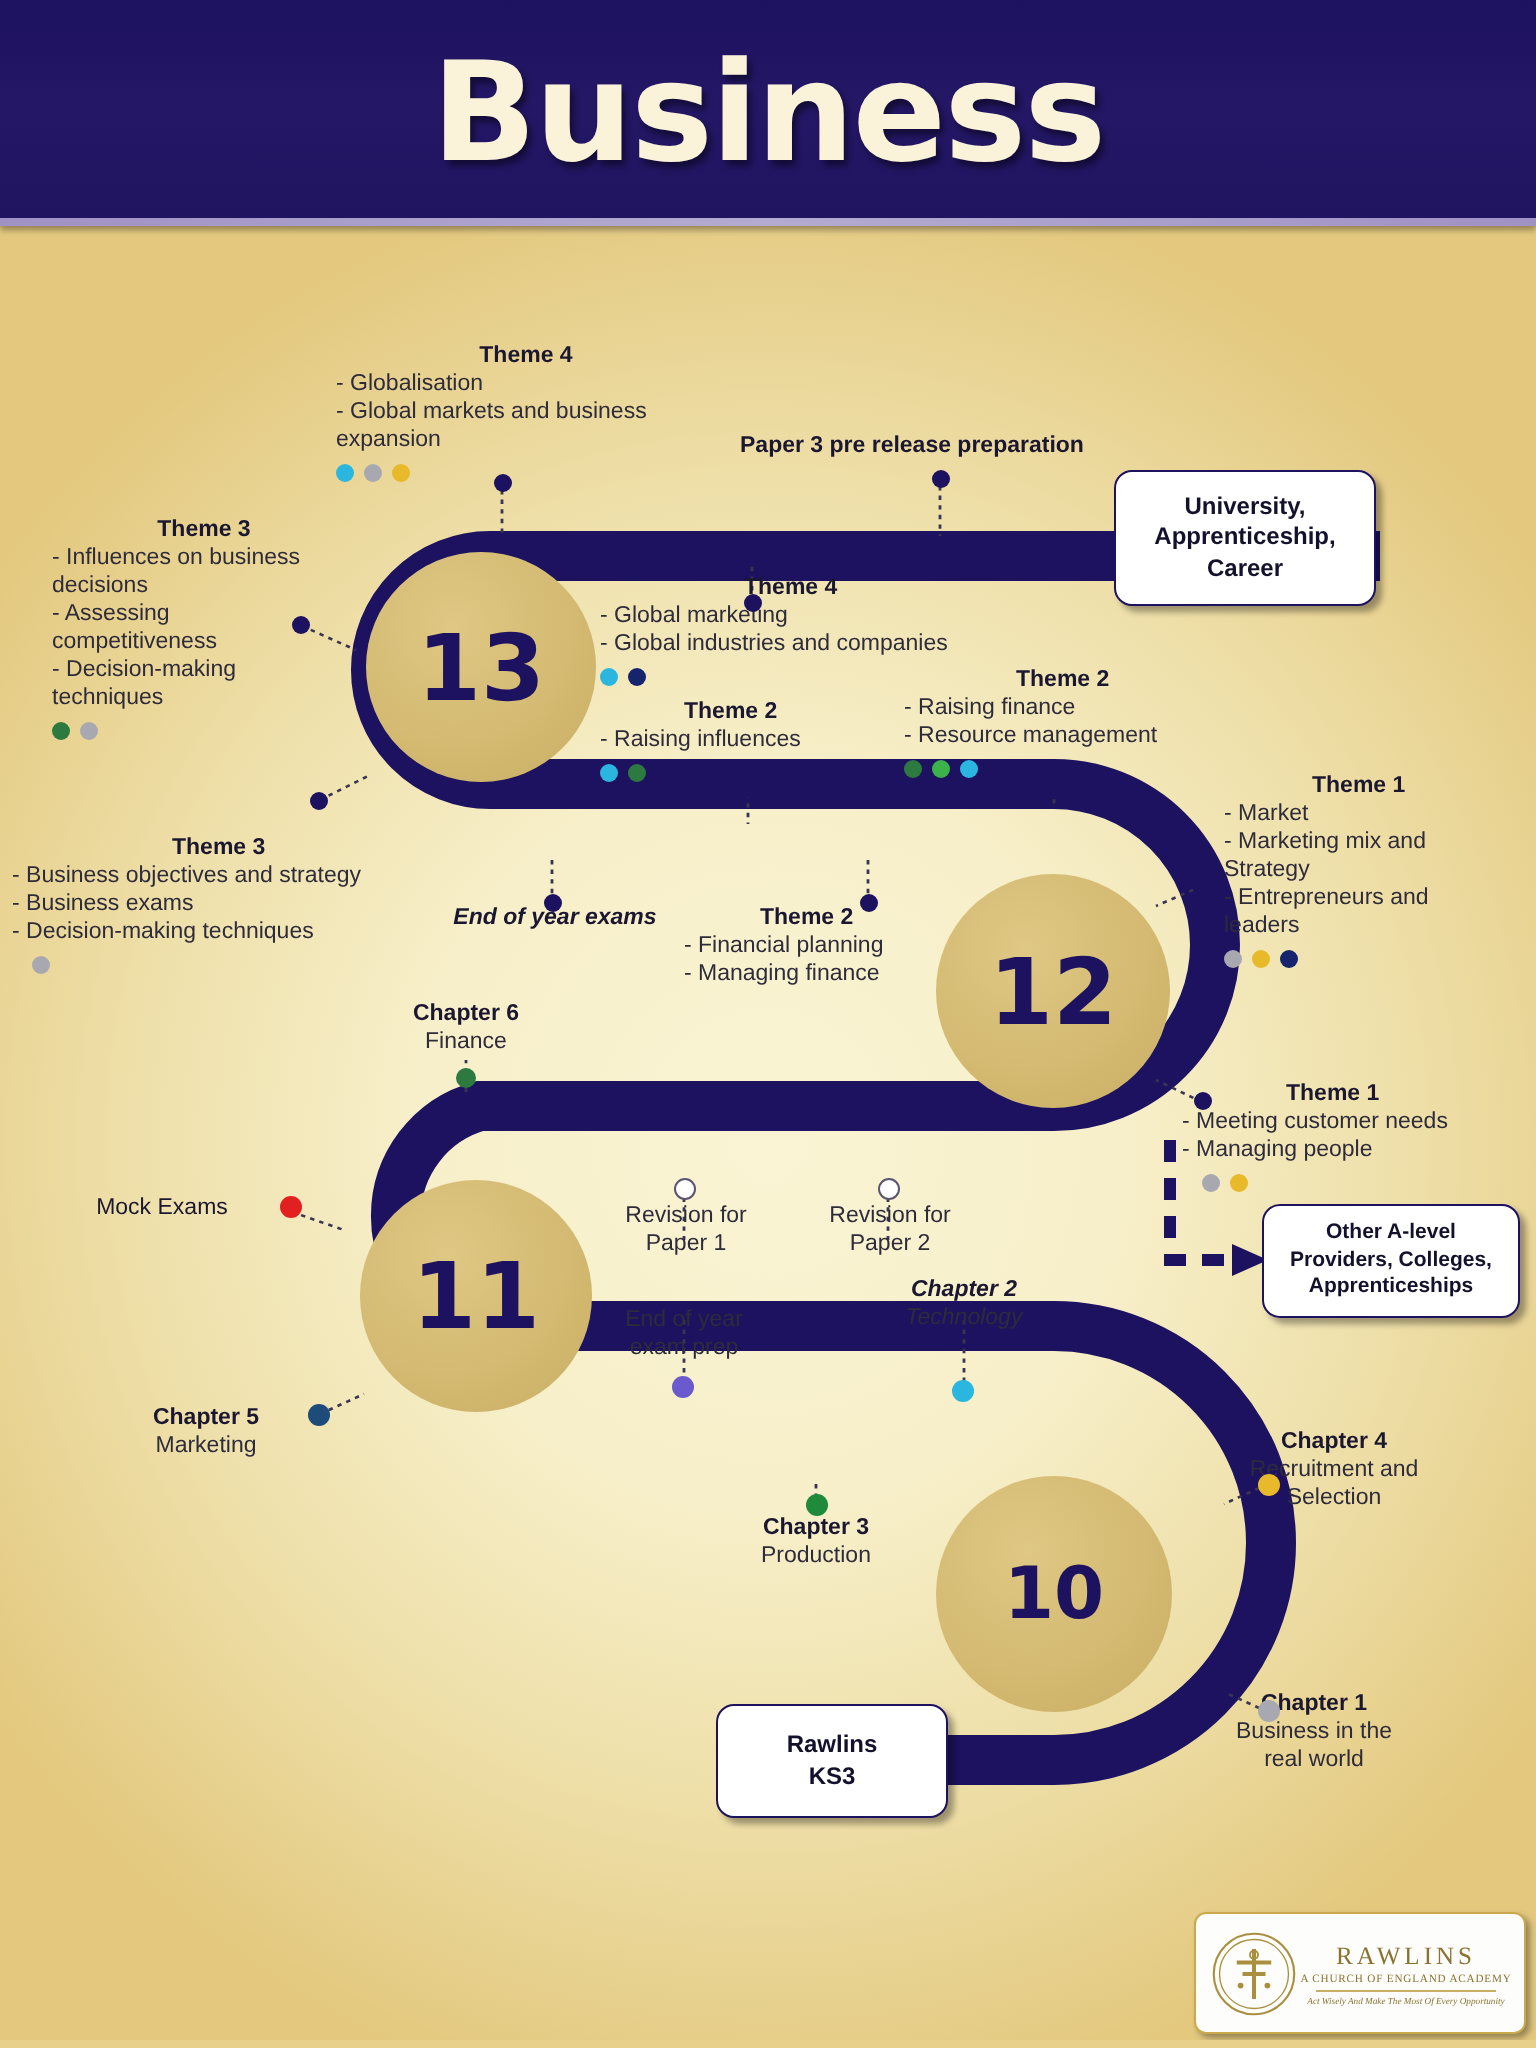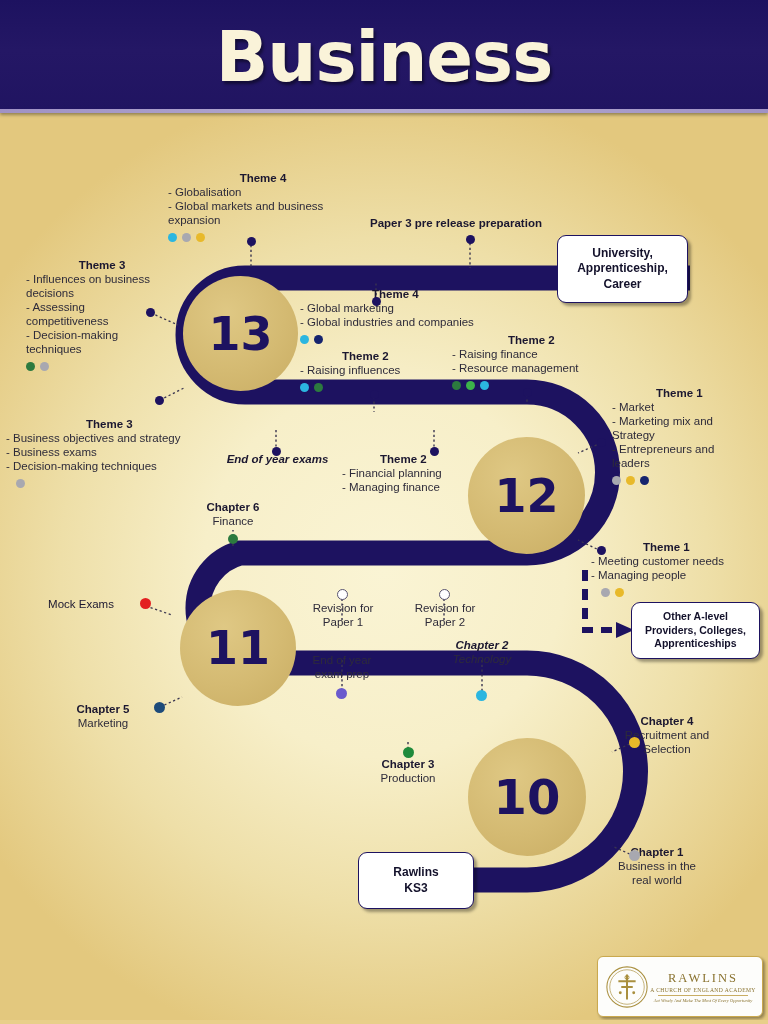--- a/index.html
+++ b/index.html
@@ -39,21 +39,21 @@
     position:absolute;border-radius:50%;
     background:radial-gradient(circle at 38% 32%, #dfc884 0%, #d4ba72 55%, #c9ad63 100%);
     display:flex;align-items:center;justify-content:center;
     color:#1d1260;font-weight:bold;
     font-family:"DejaVu Sans", sans-serif;
     z-index:3;
   }
   #year13{left:183px;top:276px;width:115px;height:115px;font-size:46px;}
   #year12{left:468px;top:437px;width:117px;height:117px;font-size:46px;}
   #year11{left:180px;top:590px;width:116px;height:116px;font-size:46px;}
-  #year10{left:468px;top:738px;width:118px;height:118px;font-size:48px;}
+  #year10{left:468px;top:738px;width:118px;height:118px;font-size:36px;}
   
   .lbl{position:absolute;z-index:4;color:#2e2b3a;line-height:1.22;}
   .lbl .hd{font-weight:bold;color:#1b1730;display:block;}
   .lbl .ln{display:block;}
   .sz12{font-size:11.5px;}
   .c{text-align:center;}
   .r{text-align:right;}
   
   .dots{display:block;margin-top:2px;}
   .dots i{

